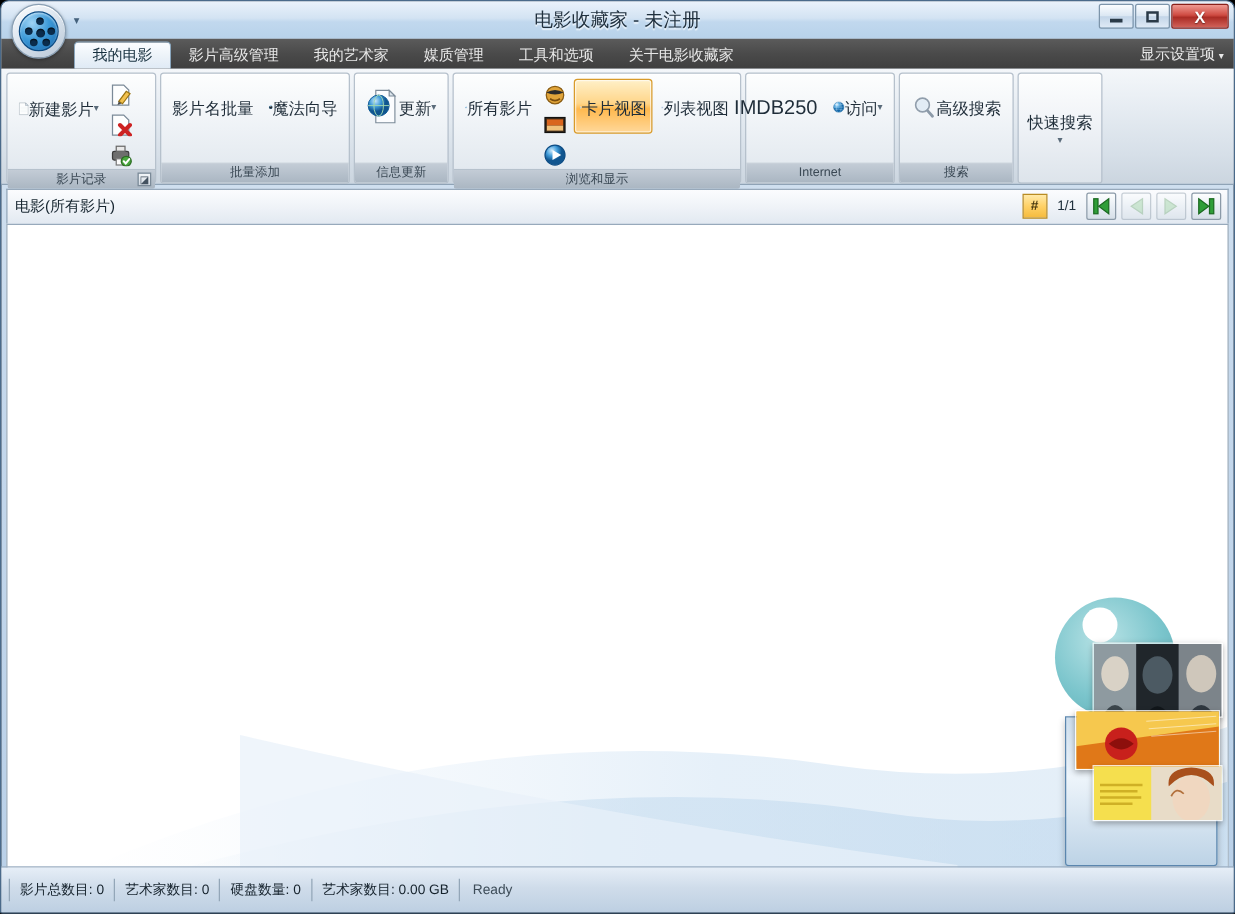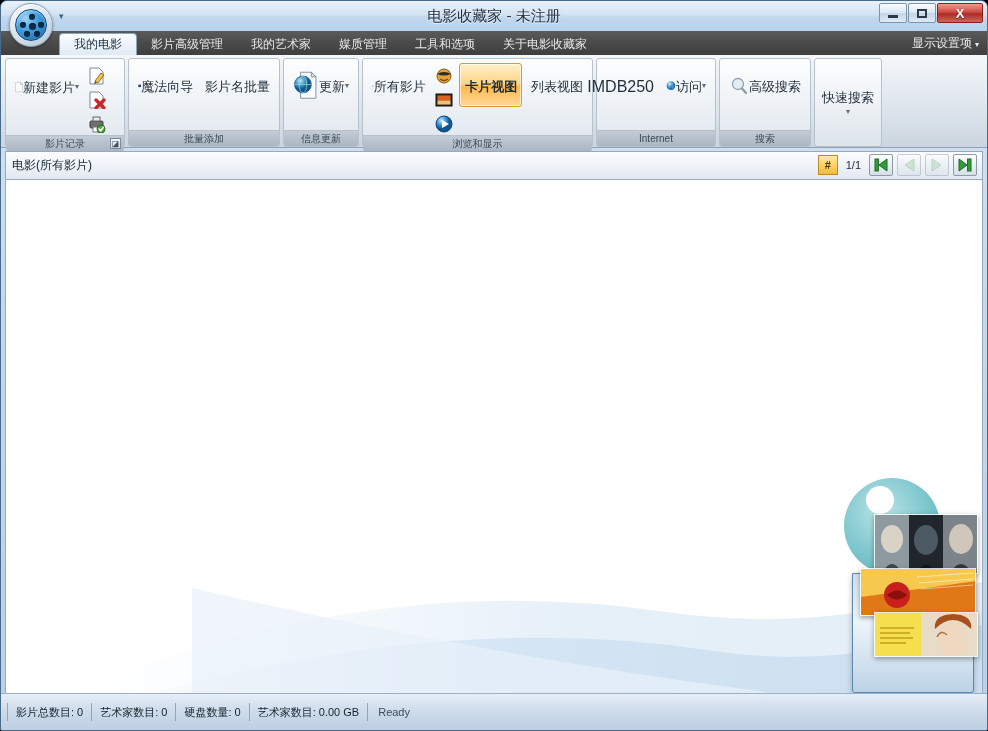--- a/index.html
+++ b/index.html
@@ -202,21 +202,20 @@
     font-size: 13px;
     color: #1f2d39;
     white-space: nowrap;
     margin-top: 2px;
   }
   .bigbtn .subcaret { font-size: 8px; color:#5a6b7a; line-height:6px; }
   .bigbtn.highlight {
     background: linear-gradient(180deg, #fff0c8 0%, #ffd588 45%, #ffb94e 55%, #ffd89a 100%);
     border: 1px solid #d99b2a;
     box-shadow: inset 0 0 0 1px rgba(255,255,255,.6);
-    font-weight: bold;
   }
 
   .ico { display:block; }
   .smallcol {
     display: flex; flex-direction: column;
     gap: 2px;
     padding-top: 2px;
   }
   .smallbtn {
     width: 22px; height: 22px;
@@ -447,57 +446,57 @@
       </div>
       <div class="rgroup-label">
         <span>影片记录</span>
         <span class="dlg-launcher">◪</span>
       </div>
     </div>
 
     <div class="rgroup" style="width:152px">
       <div class="rgroup-body" style="justify-content:center">
         <div class="bigbtn">
+          <svg class="ico" width="38" height="40" viewBox="0 0 38 40">
+            <path d="M2 8 H14 L17 12 H36 V33 H2 Z" fill="#e5cf8f" stroke="#9a8341" stroke-width="1.2"></path>
+            <rect x="23" y="6" width="9" height="5" fill="#cfd9a9" stroke="#8f9a63"></rect>
+            <path d="M2 14 H36 V33 H2 Z" fill="#f1e2ad" stroke="#9a8341" stroke-width="1.1"></path>
+            <rect x="6" y="19" width="23" height="9" fill="#3d8f3d" stroke="#255c25"></rect>
+            <g fill="#cfe8cf">
+              <rect x="8" y="21" width="3" height="2"></rect>
+                <rect x="13" y="21" width="3" height="2"></rect>
+              <rect x="18" y="21" width="3" height="2"></rect>
+                <rect x="23" y="21" width="3" height="2"></rect>
+              <rect x="8" y="25" width="3" height="2"></rect>
+                <rect x="13" y="25" width="3" height="2"></rect>
+              <rect x="18" y="25" width="3" height="2"></rect>
+                <rect x="23" y="25" width="3" height="2"></rect>
+            </g>
+          </svg>
+          <span class="lbl">影片名批量</span>
+        </div>
+        <div class="bigbtn">
           <svg class="ico" width="36" height="40" viewBox="0 0 36 40">
             <circle cx="18" cy="18" r="16" fill="url(#gblue)"></circle>
             <defs>
               <radialGradient id="gblue" cx="35%" cy="28%">
                 <stop offset="0%" stop-color="#bfe4fa"></stop>
                   <stop offset="55%" stop-color="#3f9bd9"></stop>
                 <stop offset="100%" stop-color="#10558f"></stop>
               </radialGradient>
             </defs>
             <rect x="7" y="14" width="22" height="13" fill="#2b2b2b" stroke="#111"></rect>
             <path d="M7 14 L29 9 L30 13 L8 18 Z" fill="#3a3a3a" stroke="#111"></path>
             <g fill="#f2f2f2">
               <path d="M10 10.6 l3 -0.7 l1.3 2.6 l-3 0.7 Z"></path>
               <path d="M16 9.3 l3 -0.7 l1.3 2.6 l-3 0.7 Z"></path>
               <path d="M22 8 l3 -0.7 l1.3 2.6 l-3 0.7 Z"></path>
             </g>
           </svg>
           <span class="lbl">魔法向导</span>
-        </div>
-        <div class="bigbtn">
-          <svg class="ico" width="38" height="40" viewBox="0 0 38 40">
-            <path d="M2 8 H14 L17 12 H36 V33 H2 Z" fill="#e5cf8f" stroke="#9a8341" stroke-width="1.2"></path>
-            <rect x="23" y="6" width="9" height="5" fill="#cfd9a9" stroke="#8f9a63"></rect>
-            <path d="M2 14 H36 V33 H2 Z" fill="#f1e2ad" stroke="#9a8341" stroke-width="1.1"></path>
-            <rect x="6" y="19" width="23" height="9" fill="#3d8f3d" stroke="#255c25"></rect>
-            <g fill="#cfe8cf">
-              <rect x="8" y="21" width="3" height="2"></rect>
-                <rect x="13" y="21" width="3" height="2"></rect>
-              <rect x="18" y="21" width="3" height="2"></rect>
-                <rect x="23" y="21" width="3" height="2"></rect>
-              <rect x="8" y="25" width="3" height="2"></rect>
-                <rect x="13" y="25" width="3" height="2"></rect>
-              <rect x="18" y="25" width="3" height="2"></rect>
-                <rect x="23" y="25" width="3" height="2"></rect>
-            </g>
-          </svg>
-          <span class="lbl">影片名批量</span>
         </div>
       </div>
       <div class="rgroup-label">批量添加</div>
     </div>
 
     <div class="rgroup" style="width:76px">
       <div class="rgroup-body" style="justify-content:center">
         <div class="bigbtn" style="min-width:44px">
           <svg class="ico" width="34" height="40" viewBox="0 0 34 40">
             <path d="M10 2 H24 L30 8 V36 H10 Z" fill="#fbfcfe" stroke="#7b8a98" stroke-width="1.2"></path>

